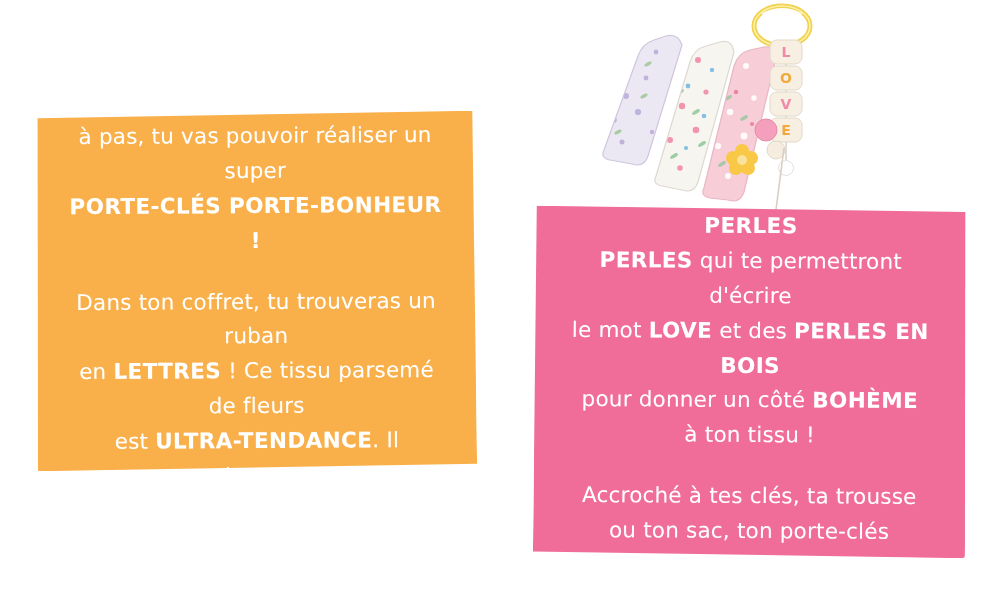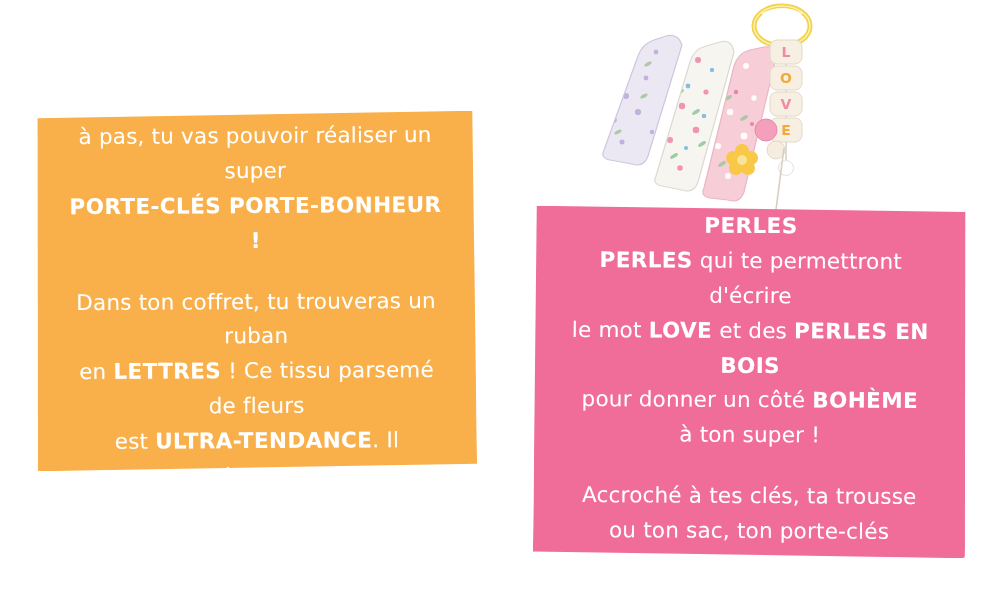--- a/index.html
+++ b/index.html
@@ -246,21 +246,21 @@
       <span>beaucoup de fraîcheur à ton grigri !</span>
     </p>
   </div>
 
   <div class="panel panel-pink">
     <p class="para">
       <span>Tu trouveras également des <b><b>PERLES</b></b></span><br>
       <span><b>PERLES</b> qui te permettront d'écrire</span><br>
       <span>le mot <b><b>LOVE</b></b> et des <b><b>PERLES</b> EN BOIS</b></span><br>
       <span>pour donner un côté <b><b>BOHÈME</b></b></span><br>
-      <span>à ton super !</span>
+      <span>à ton tissu !</span>
     </p>
     <p class="para">
       <span>Accroché à tes clés, ta trousse</span><br>
       <span>ou ton sac, ton porte-clés</span><br>
       <span>t'accompagnera <b><b>PARTOUT</b> !</b></span>
     </p>
   </div>
 
 </div>
 

